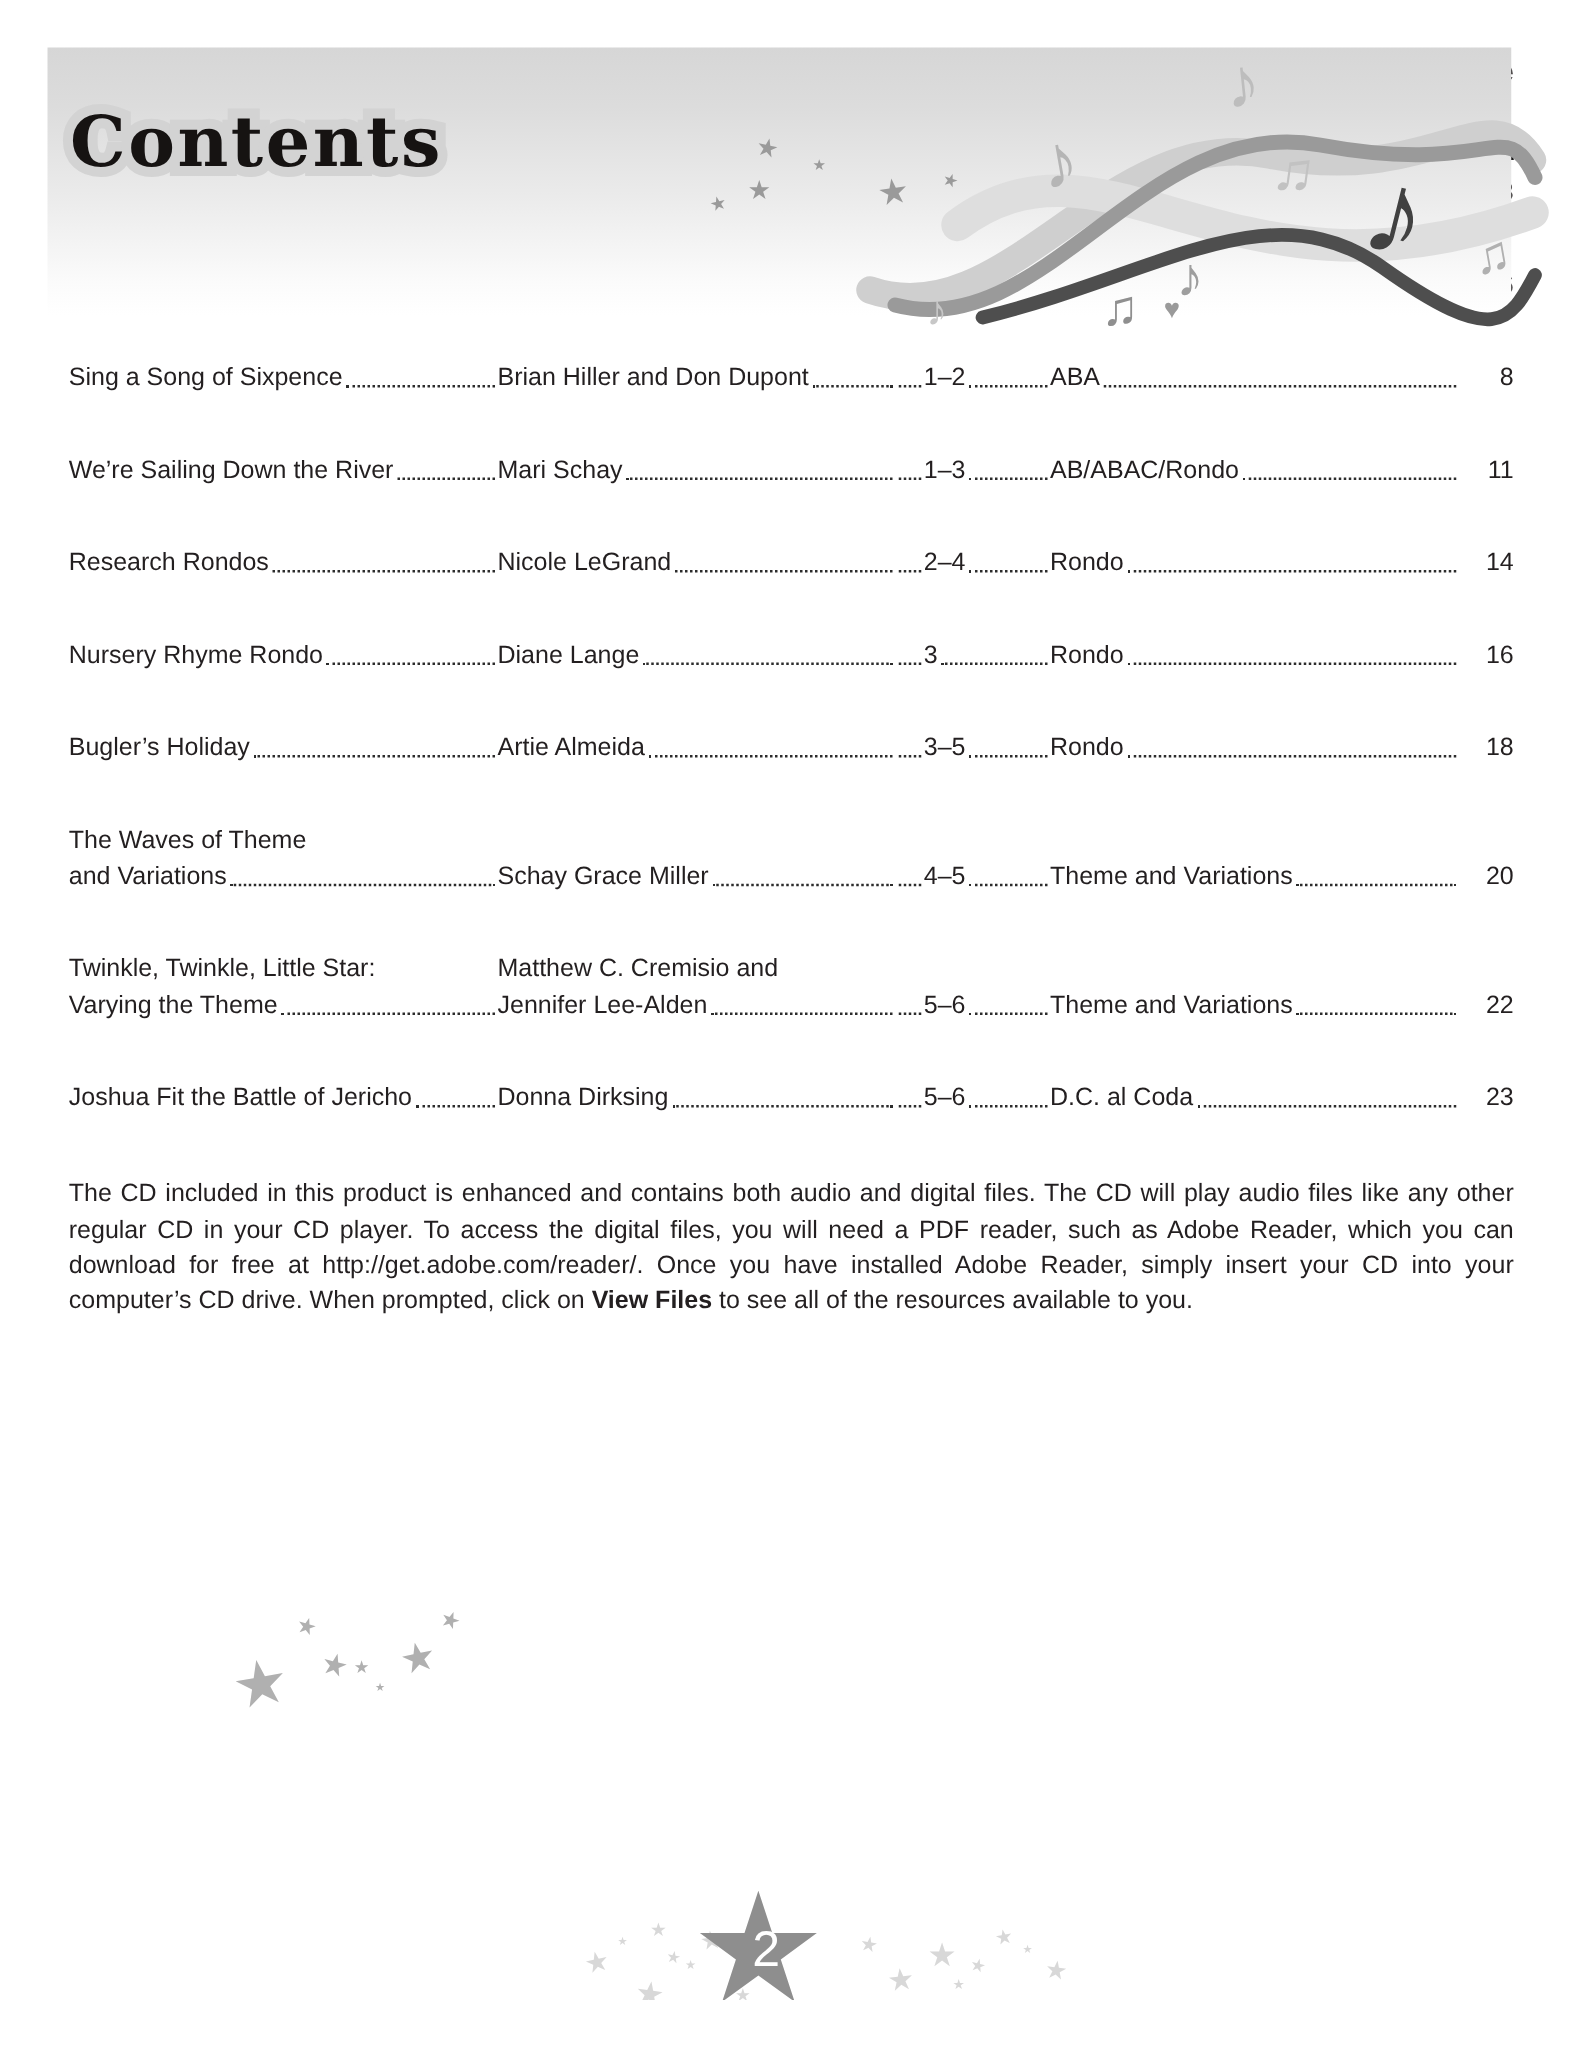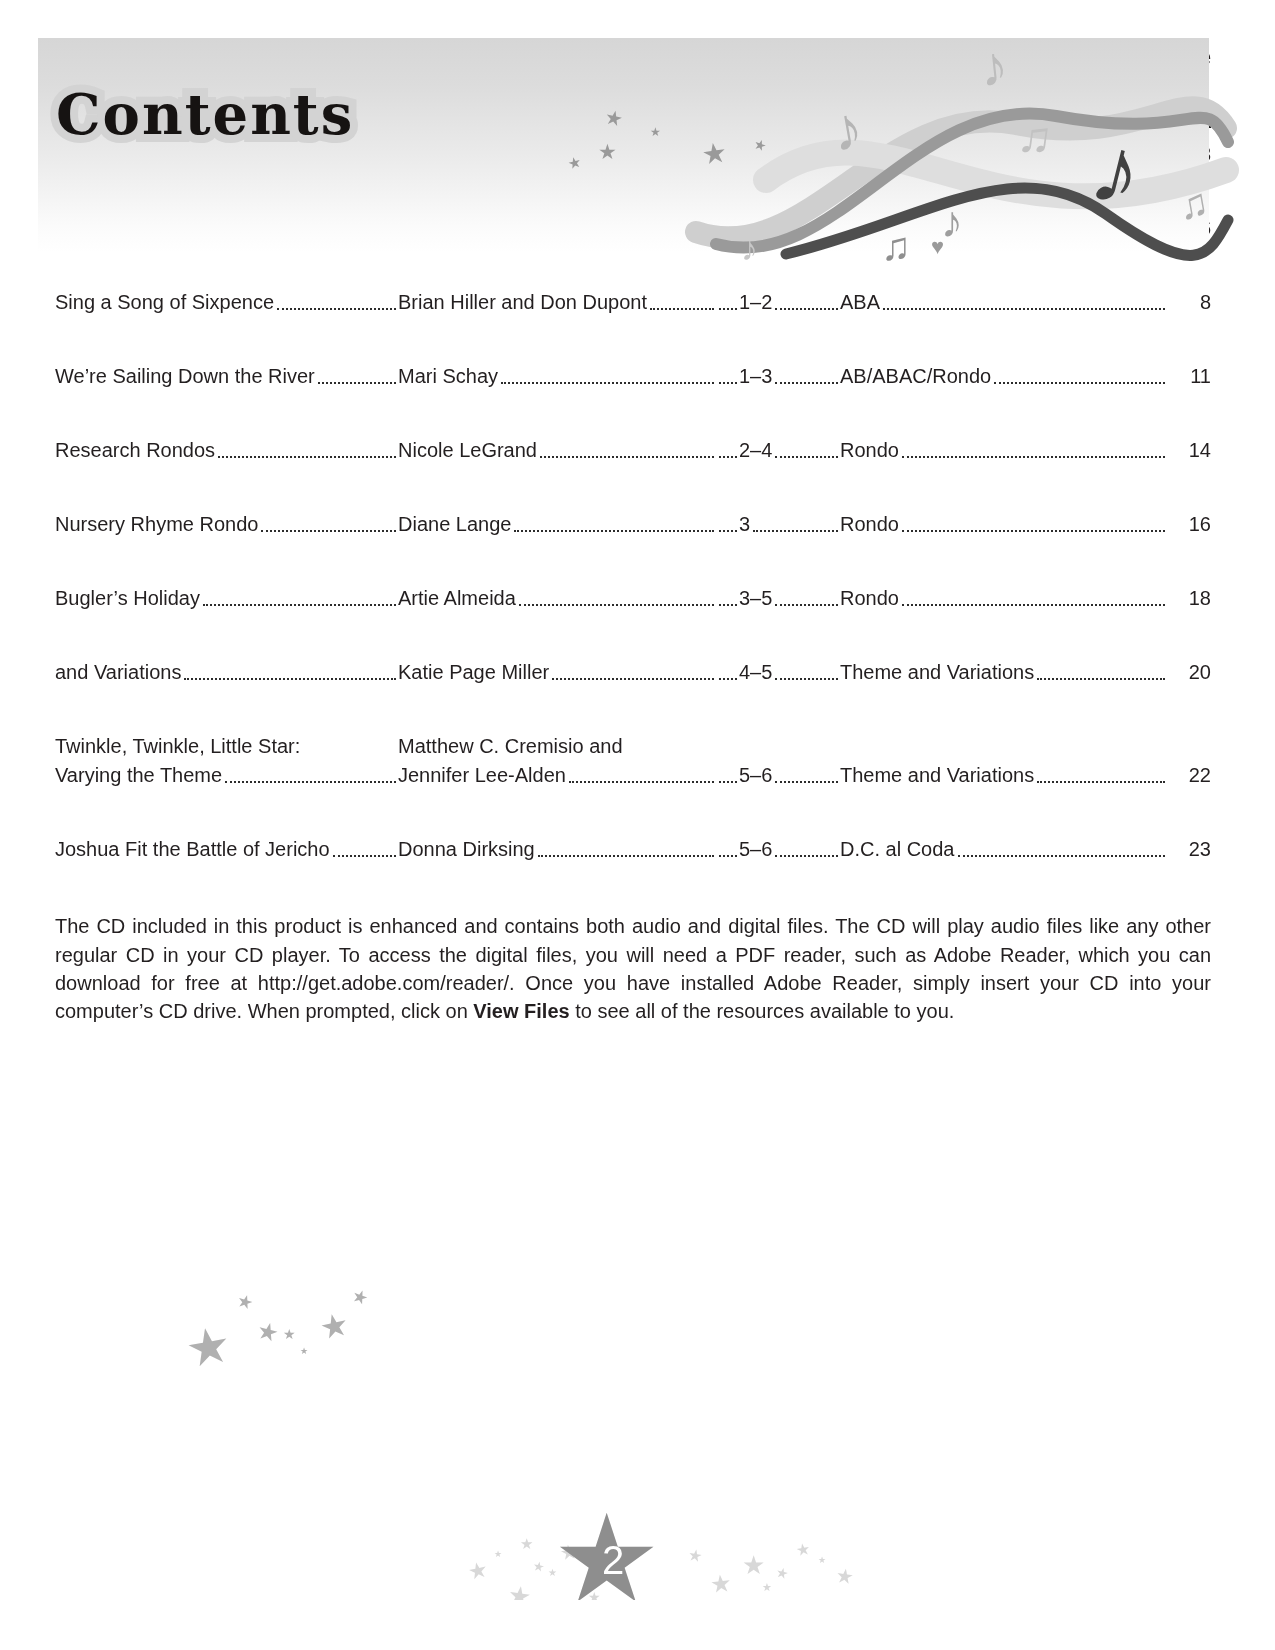--- a/index.html
+++ b/index.html
@@ -261,27 +261,32 @@
       <div class="cell c4">
           <span class="txt">Rondo</span>
           <span class="dots"></span>
         </div>
       <div class="cell cpage">
           <span class="txt">18</span>
         </div>
     </div>
 
     <div class="trow multi">
+      <div class="line l1">
+        <div class="cell c1">
+            <span class="txt">The Waves of Theme</span>
+          </div>
+      </div>
       <div class="line">
         <div class="cell c1">
             <span class="txt">and Variations</span>
             <span class="dots"></span>
           </div>
         <div class="cell c2">
-            <span class="txt">Katie Page Miller</span>
+            <span class="txt">Schay Grace Miller</span>
             <span class="dots"></span>
           </div>
         <div class="cell c3">
             <span class="dots pre"></span>
             <span class="txt">4–5</span>
             <span class="dots"></span>
           </div>
         <div class="cell c4">
             <span class="txt">Theme and Variations</span>
             <span class="dots"></span>

